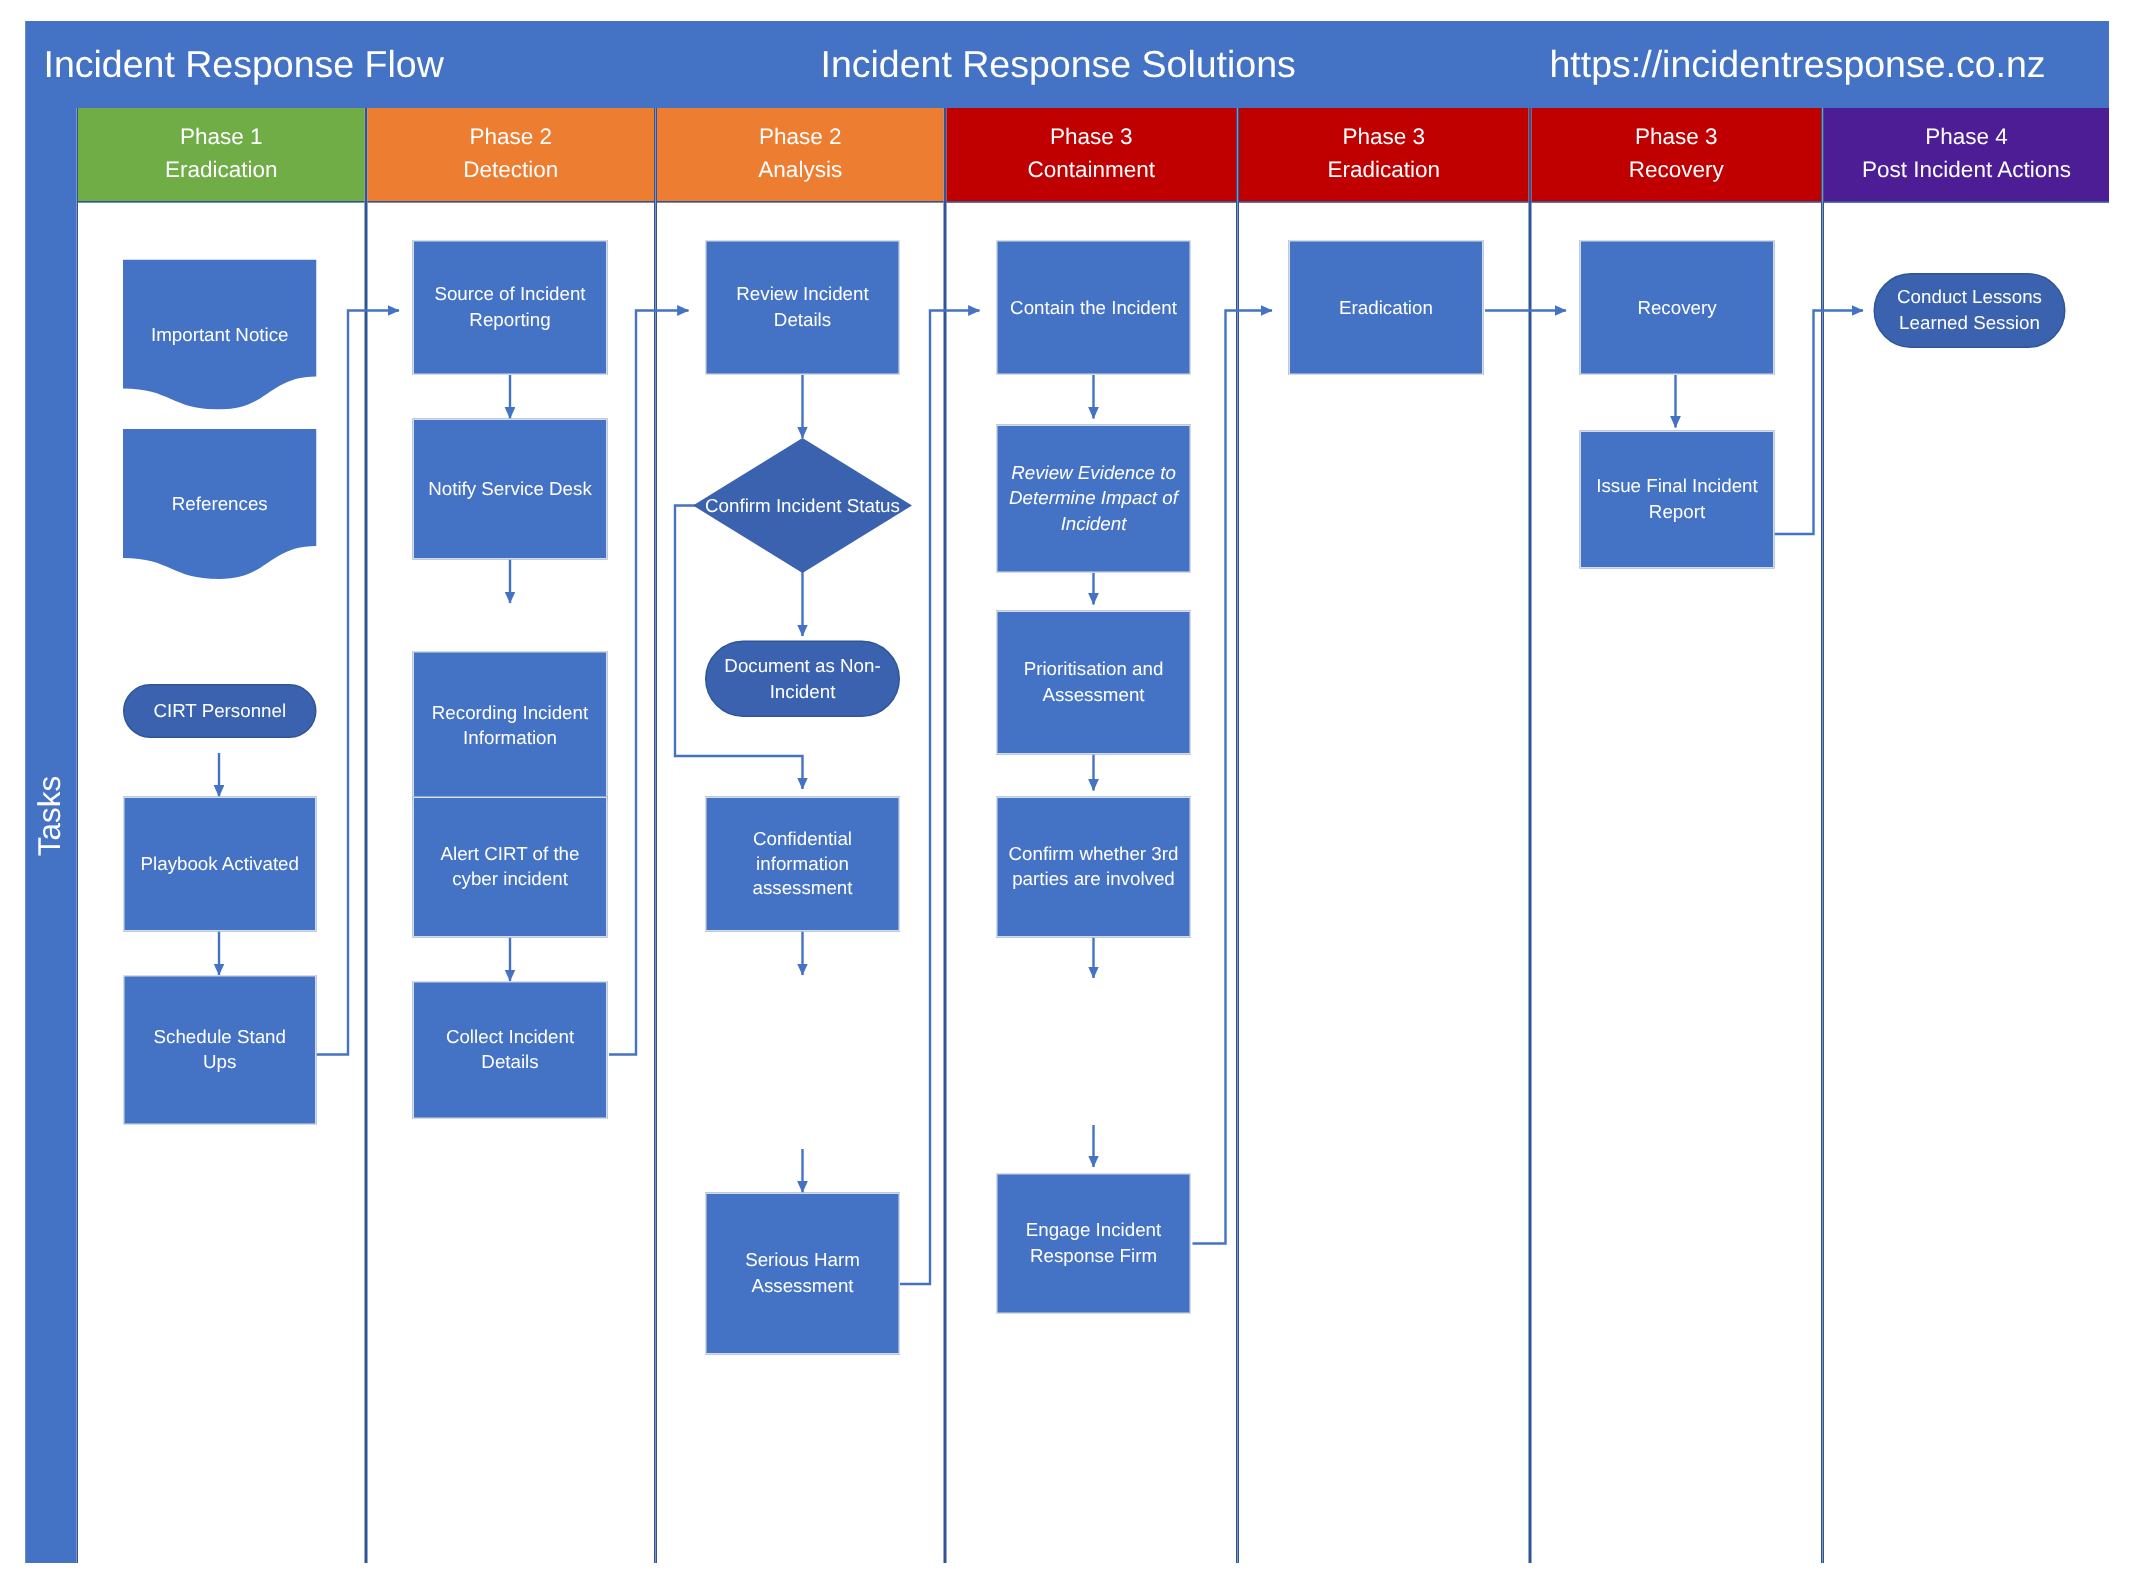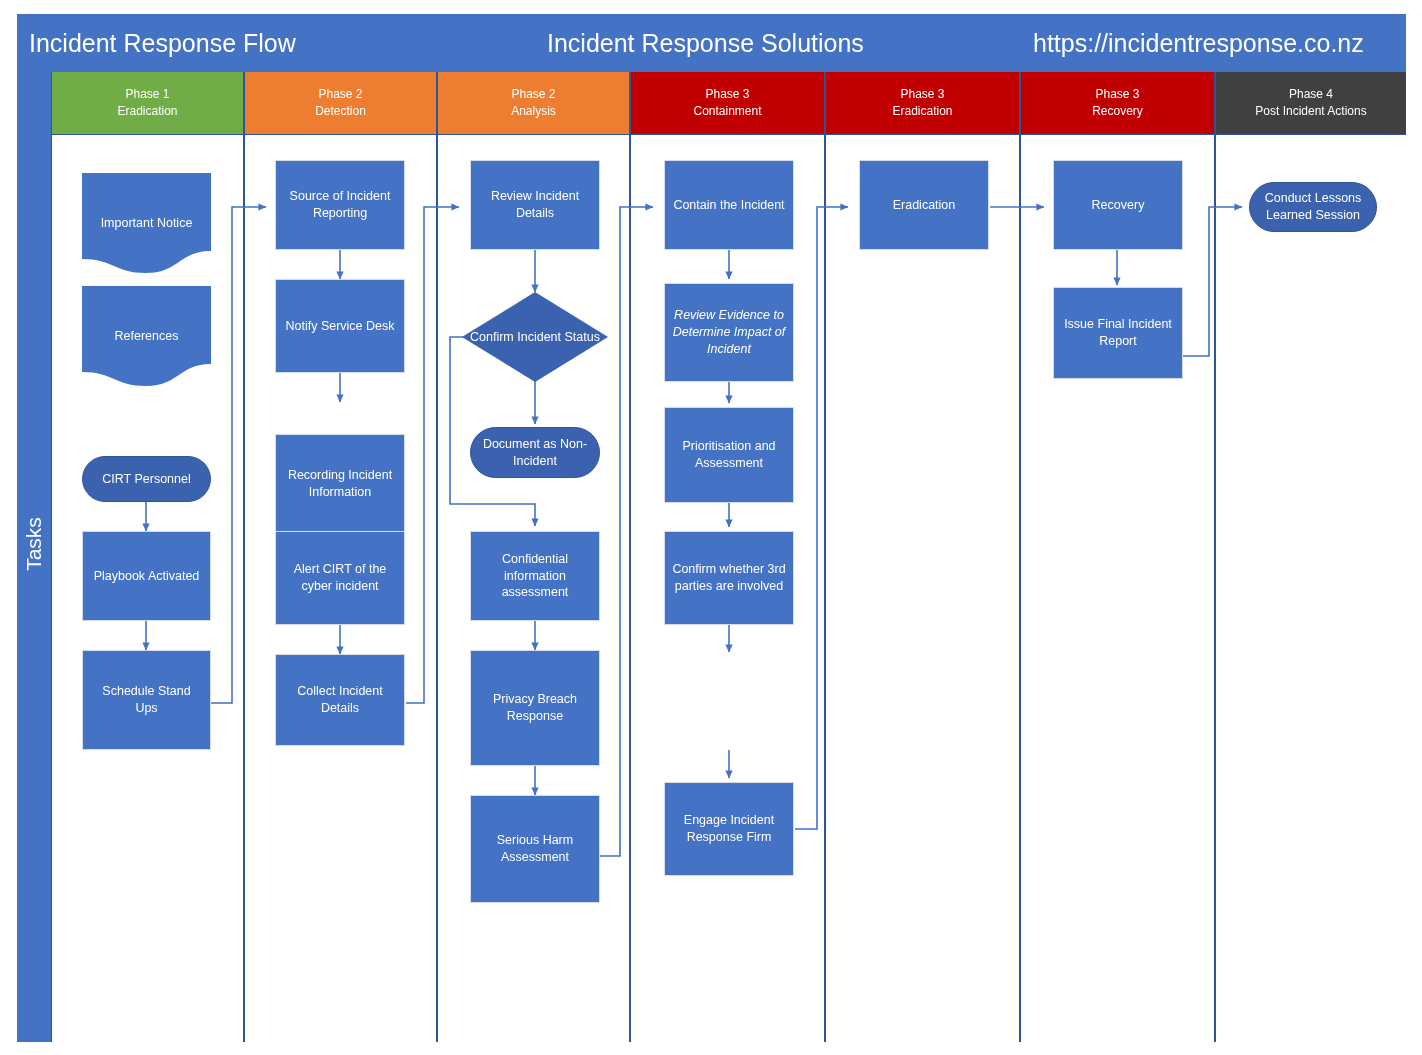--- a/index.html
+++ b/index.html
@@ -21,21 +21,21 @@
   
   #tasksband{position:absolute;left:17px;top:72px;width:34px;height:970px;
              background:#4472C4;}
   #taskslabel{position:absolute;left:-33px;top:460px;width:100px;text-align:center;
               color:#fff;font-size:21px;transform:rotate(-90deg);white-space:nowrap;}
 
   
   .col{position:absolute;top:72px;height:970px;box-sizing:border-box;
        border-left:1px solid #2F5597;border-right:1px solid #2F5597;background:#fff;}
   .colhdr{position:absolute;left:0;top:0;right:0;height:63px;box-sizing:border-box;
-          border-bottom:1px solid #2F5597;color:#fff;font-size:12px;
+          border-bottom:1px solid #2F5597;color:#fff;font-size:15px;
           display:flex;flex-direction:column;align-items:center;justify-content:center;
           line-height:1.45;text-align:center;}
   .colhdr .l1{display:block;}
   .colhdr .l2{display:block;}
 
   
   .node{position:absolute;box-sizing:border-box;background:#4472C4;color:#fff;
         font-size:12.5px;line-height:1.35;text-align:center;
         display:flex;align-items:center;justify-content:center;padding:0 7px;
         border:1px solid #D6DCE5;}
@@ -97,21 +97,21 @@
       <span class="l2">Eradication</span>
     </div>
   </div>
   <div class="col" style="left:1020px;width:195px;">
     <div class="colhdr" style="background:#C00000;">
       <span class="l1">Phase 3</span>
       <span class="l2">Recovery</span>
     </div>
   </div>
   <div class="col" style="left:1215px;width:191px;border-right:none;">
-    <div class="colhdr" style="background:#404040;">
+    <div class="colhdr" style="background:#4c1d95;">
       <span class="l1">Phase 4</span>
       <span class="l2">Post Incident Actions</span>
     </div>
   </div>
 
   <svg id="wires" viewBox="0 0 1422 1055" xmlns="http://www.w3.org/2000/svg">
     <defs>
       <marker id="ah" markerWidth="9" markerHeight="9" refX="7.6" refY="3.6" orient="auto" markerUnits="userSpaceOnUse">
         <path d="M0,0 L8,3.6 L0,7.2 z" fill="#4472C4"></path>
       </marker>
@@ -161,21 +161,21 @@
     <span class="doclabel">Important Notice</span>
   </div>
 
   <div class="node doc" style="left:82px;top:286px;width:129px;height:100px;">
     <svg viewBox="0 0 129 100" preserveAspectRatio="none">
       <path d="M0,0 L129,0 L129,78 C97,78 97,100 64,100 C32,100 32,86 0,86 Z" fill="#4472C4"></path>
     </svg>
     <span class="doclabel">References</span>
   </div>
 
-  <div class="node term" style="left:82px;top:456px;width:129px;height:46px;">
+  <div class="node term" style="left:82px;top:456px;width:129px;height:36px;">
     <span>CIRT Personnel</span>
   </div>
 
   <div class="node" style="left:82px;top:531px;width:129px;height:90px;">
     <span>Playbook Activated</span>
   </div>
 
   <div class="node" style="left:82px;top:650px;width:129px;height:100px;">
     <span>Schedule Stand Ups</span>
   </div>
@@ -207,23 +207,20 @@
     <span class="dlabel">Confirm Incident Status</span>
   </div>
 
   <div class="node" style="left:470px;top:531px;width:130px;height:90px;">
     <span>Confidential information assessment</span>
   </div>
 
   <div class="node term" style="left:470px;top:427px;width:130px;height:51px;">
     <span>Document as Non-Incident</span>
   </div>
-  <div class="node" style="left:470px;top:650px;width:130px;height:116px;">
-    <span>Privacy Breach Response</span>
-  </div>
   <div class="node" style="left:470px;top:795px;width:130px;height:108px;">
     <span>Serious Harm Assessment</span>
   </div>
 
   <div class="node" style="left:664px;top:160px;width:130px;height:90px;">
     <span>Contain the Incident</span>
   </div>
   <div class="node" style="left:664px;top:283px;width:130px;height:99px;font-style:italic;">
     <span>Review Evidence to Determine Impact of Incident</span>
   </div>

